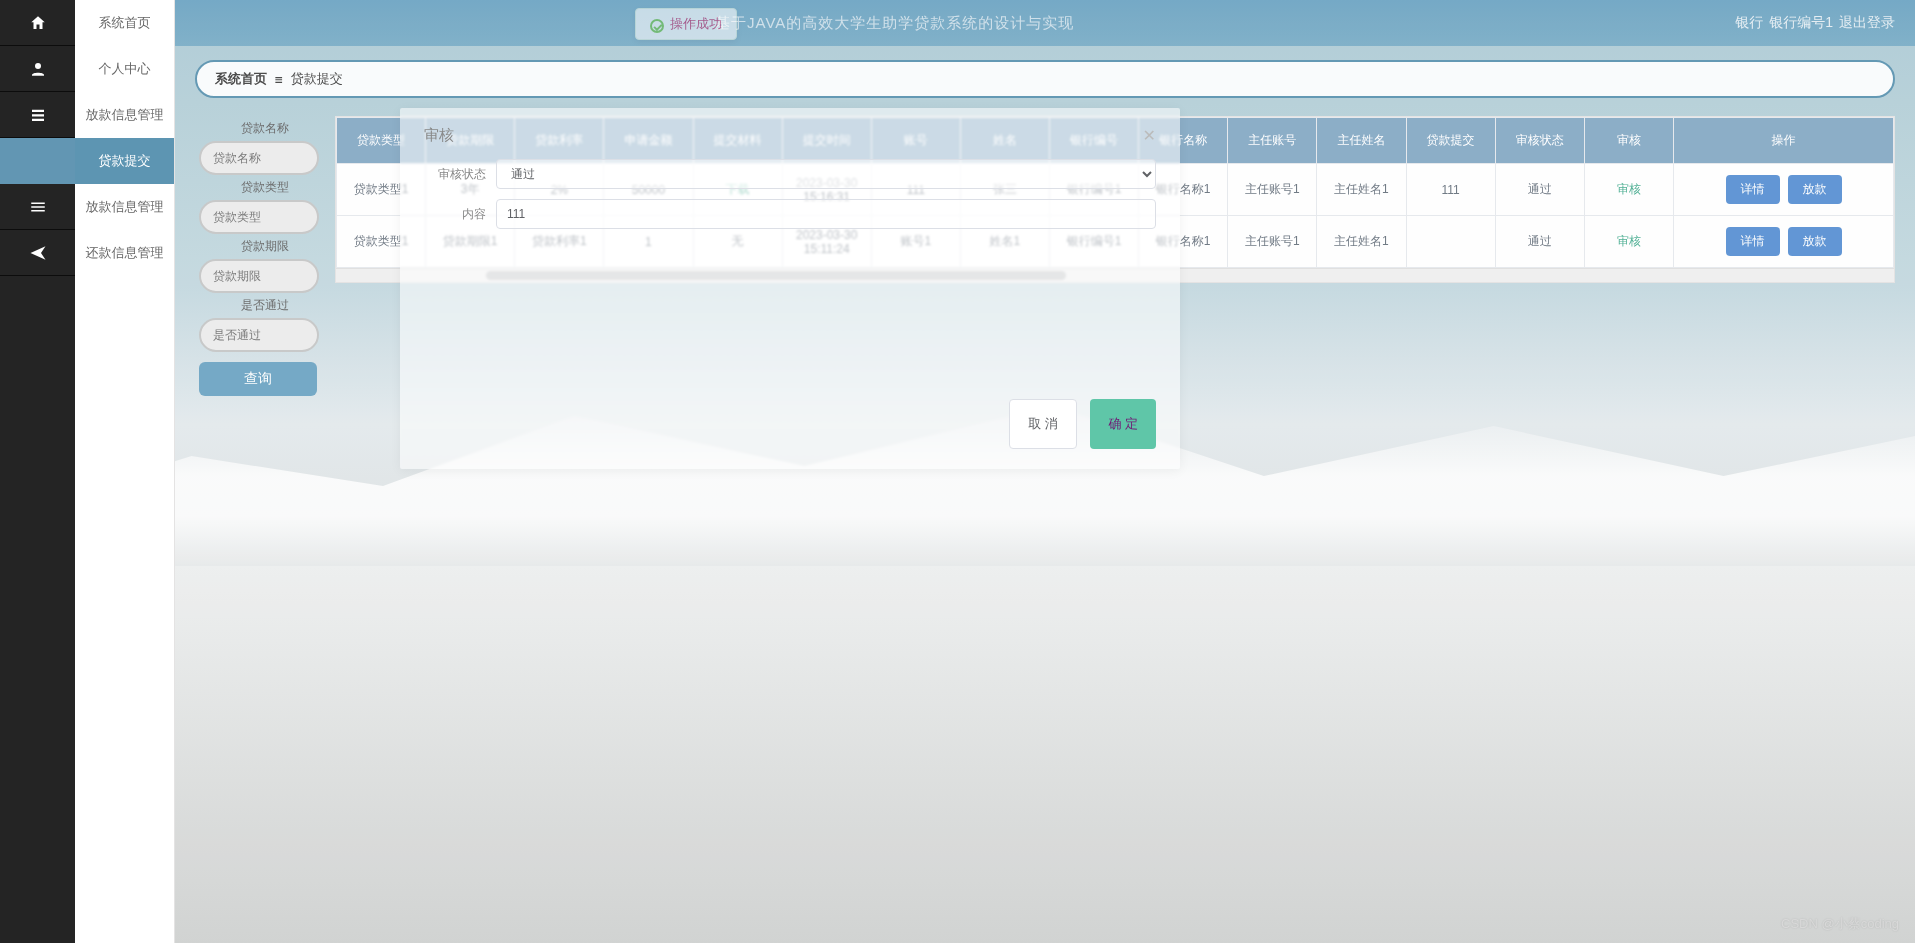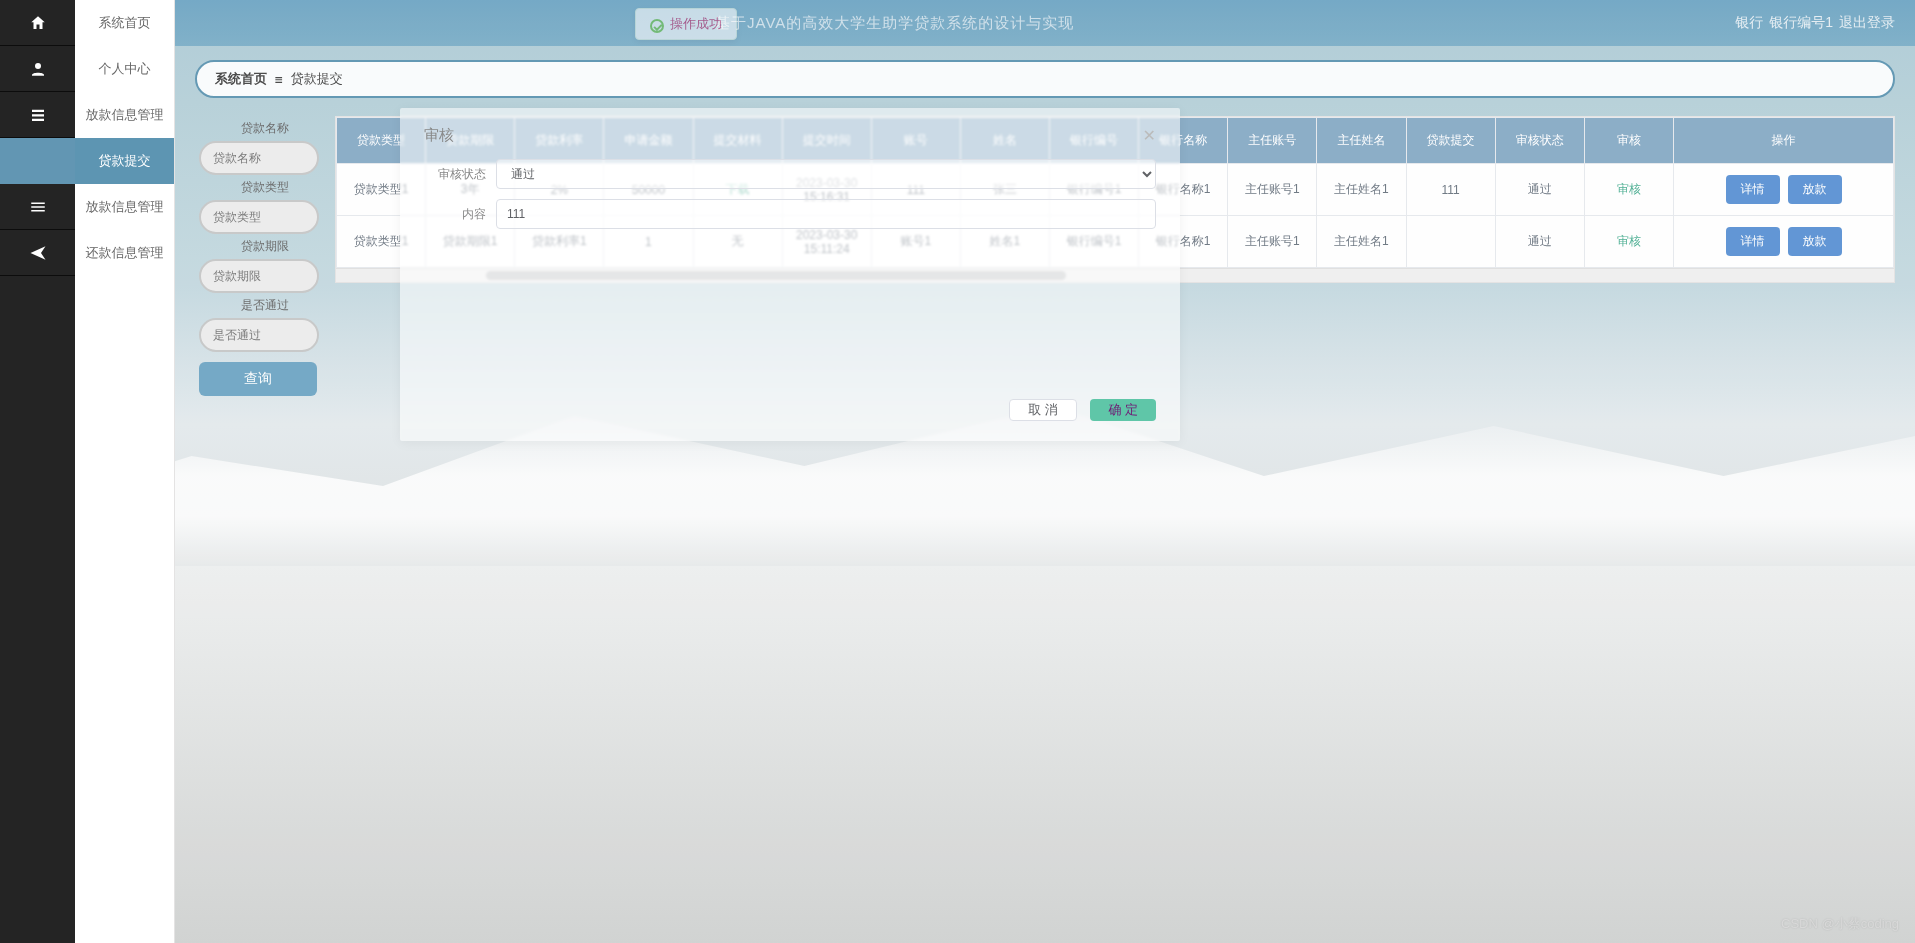--- a/index.html
+++ b/index.html
@@ -58,21 +58,21 @@
 
 
 .mask { position:absolute; inset:0; background:rgba(240,240,240,.05); }
 .modal { position:absolute; left:400px; top:108px; width:780px; background:rgba(255,255,255,.55); border-radius:2px; padding:18px 24px 20px; box-shadow:0 2px 12px rgba(0,0,0,.05); backdrop-filter:blur(1px);}
 .modal .mhdr { display:flex; justify-content:space-between; align-items:center; color:#888; font-size:15px; margin-bottom:14px;}
 .modal .mhdr .x { color:#bbb; font-size:16px; cursor:pointer;}
 .modal .row { display:flex; align-items:center; margin:10px 0; }
 .modal .row label { width:72px; text-align:right; padding-right:10px; font-size:12px; color:#888;}
 .modal .row select, .modal .row input { flex:1; height:30px; border:1px solid #dcdfe6; border-radius:4px; padding:0 10px; font-size:12px; background:rgba(255,255,255,.5); color:#606266; }
 .modal .mftr { text-align:right; margin-top:170px; }
-.modal .mftr button { height:22px; padding:0 18px; margin-left:10px; border-radius:4px; font-size:13px; cursor:pointer; }
+.modal .mftr button { height:50px; padding:0 18px; margin-left:10px; border-radius:4px; font-size:13px; cursor:pointer; }
 .modal .btn-cancel { background:#fff; border:1px solid #dcdfe6; color:#606266; }
 .modal .btn-ok { background:#5fc6a8; border:none; color:#701a75; }
 
 
 .wm { position:absolute; right:16px; bottom:10px; font-size:13px; color:#d9d9d9; text-shadow:0 0 2px rgba(0,0,0,.15); }
 
 svg { width:18px; height:18px; fill:currentColor; }
 </style>
 </head>
 <body>

